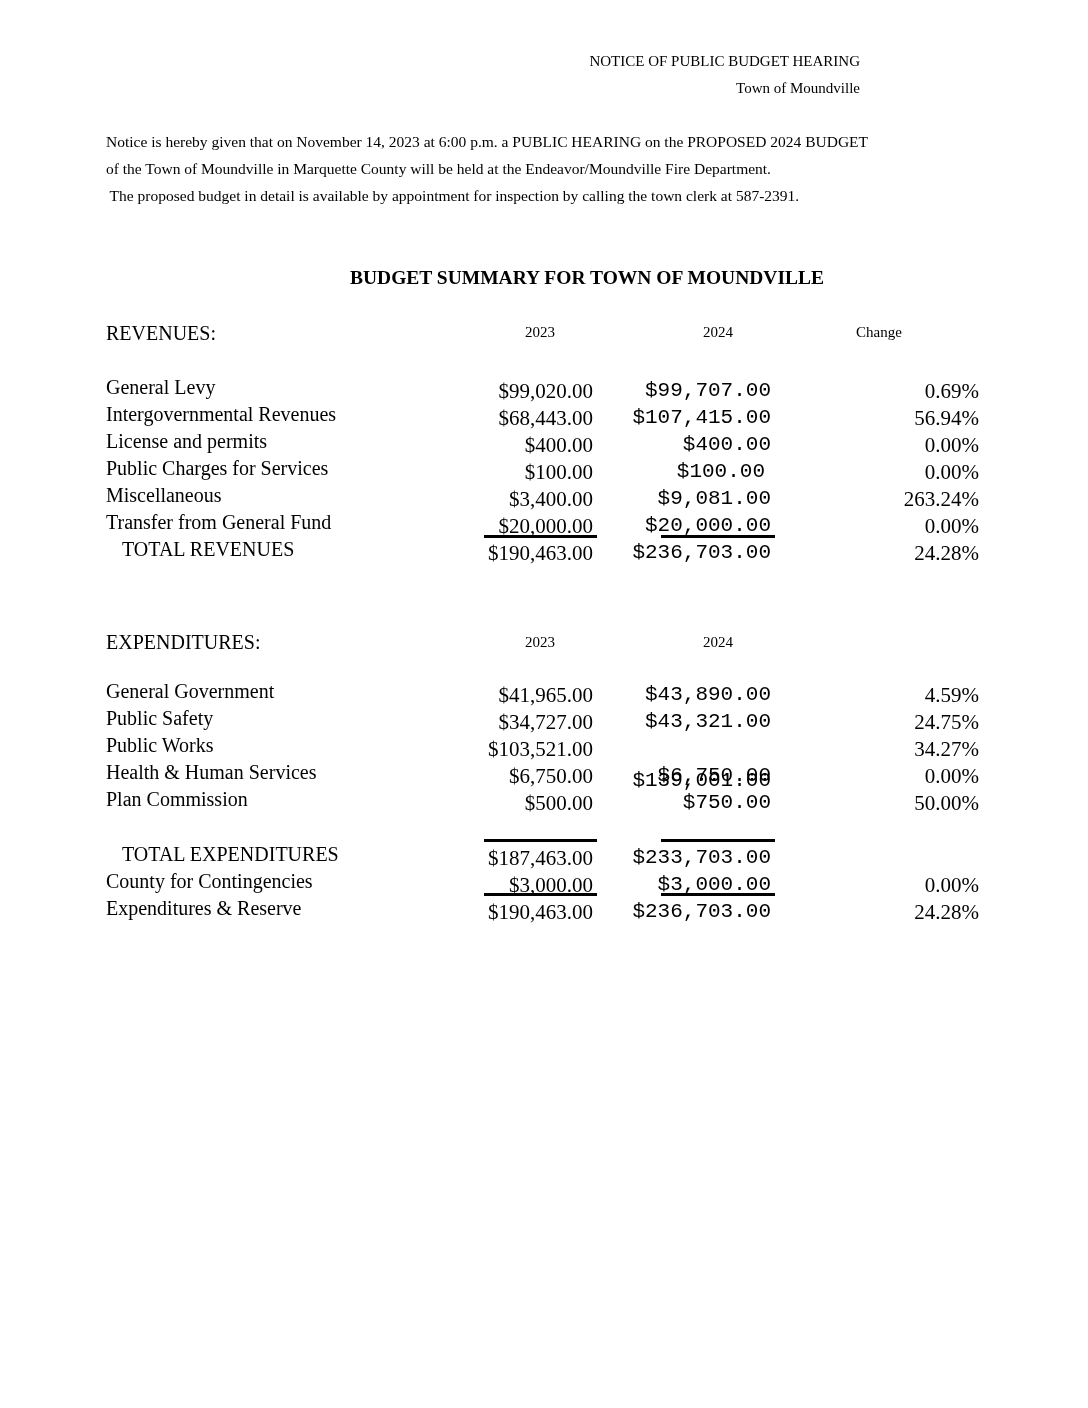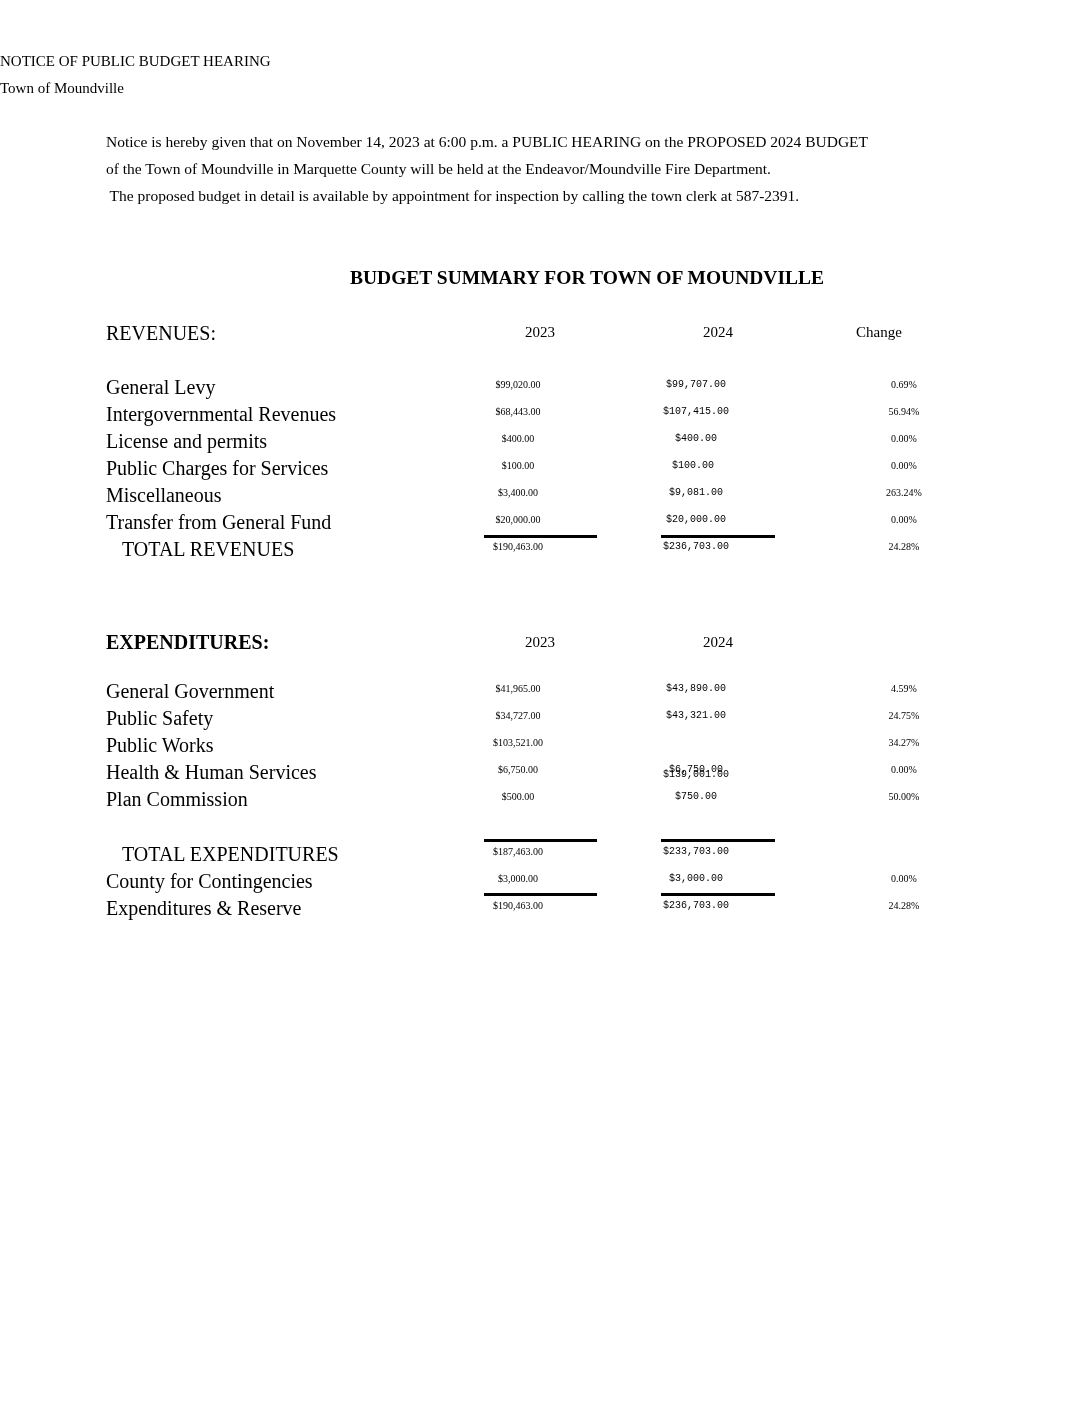--- a/index.html
+++ b/index.html
@@ -9,30 +9,30 @@
     }
     body {
       width: 1088px;
       height: 1408px;
       position: relative;
       overflow: hidden;
       font-family: "Liberation Serif", "DejaVu Serif", serif;
       color: #000000;
     }
     .abs { position: absolute; white-space: nowrap; }
-    .center { left: 0; width: 860px; text-align: left; font-family: Liberation Serif, serif; }
+    .center { left: 0; width: 860px; text-align: right; font-family: Liberation Serif, serif; }
     .notice-title { font-size: 15px; }
     .notice-sub { font-size: 15px; }
     .para { font-size: 15.5px; left: 106px; }
     .summary-heading { font-size: 19.5px; font-weight: bold; }
     .section-label { font-size: 20px; left: 106px; }
     .col-head { font-size: 15px; text-align: center; width: 80px; }
     .row-label { font-size: 20px; left: 106px; }
     .row-label.indent { left: 122px; }
-    .num { font-size: 10px; text-align: center; }
+    .num { font-size: 21px; text-align: right; }
     .c2023 { left: 443px; width: 150px; }
     .c2024 { left: 621px; width: 150px; font-family: Liberation Mono, monospace; }
     .cchg { left: 829px; width: 150px; }
     .rule {
       position: absolute;
       height: 3px;
       background: #000000;
     }
     .rule.r2023 { left: 484px; width: 113px; }
     .rule.r2024 { left: 661px; width: 114px; }
@@ -102,21 +102,21 @@
 
   <div>
     <div class="abs row-label indent" style="top:538px;">TOTAL REVENUES</div>
     <div class="abs num c2023" style="top:541px;">$190,463.00</div>
     <div class="abs num c2024" style="top:541px;">$236,703.00</div>
     <div class="abs num cchg" style="top:541px;">24.28%</div>
   </div>
 </div>
 
 <div>
-  <div class="abs section-label" style="top:631px;font-weight:bold;">EXPENDITURES:</div>
+  <div class="abs section-label" style="top:631px;">EXPENDITURES:</div>
   <div class="abs col-head" style="top:634px; left:500px;">2023</div>
   <div class="abs col-head" style="top:634px; left:678px;">2024</div>
 
   <div>
     <div class="abs row-label" style="top:680px;">General Government</div>
     <div class="abs num c2023" style="top:683px;">$41,965.00</div>
     <div class="abs num c2024" style="top:683px;">$43,890.00</div>
     <div class="abs num cchg" style="top:683px;">4.59%</div>
   </div>
 

